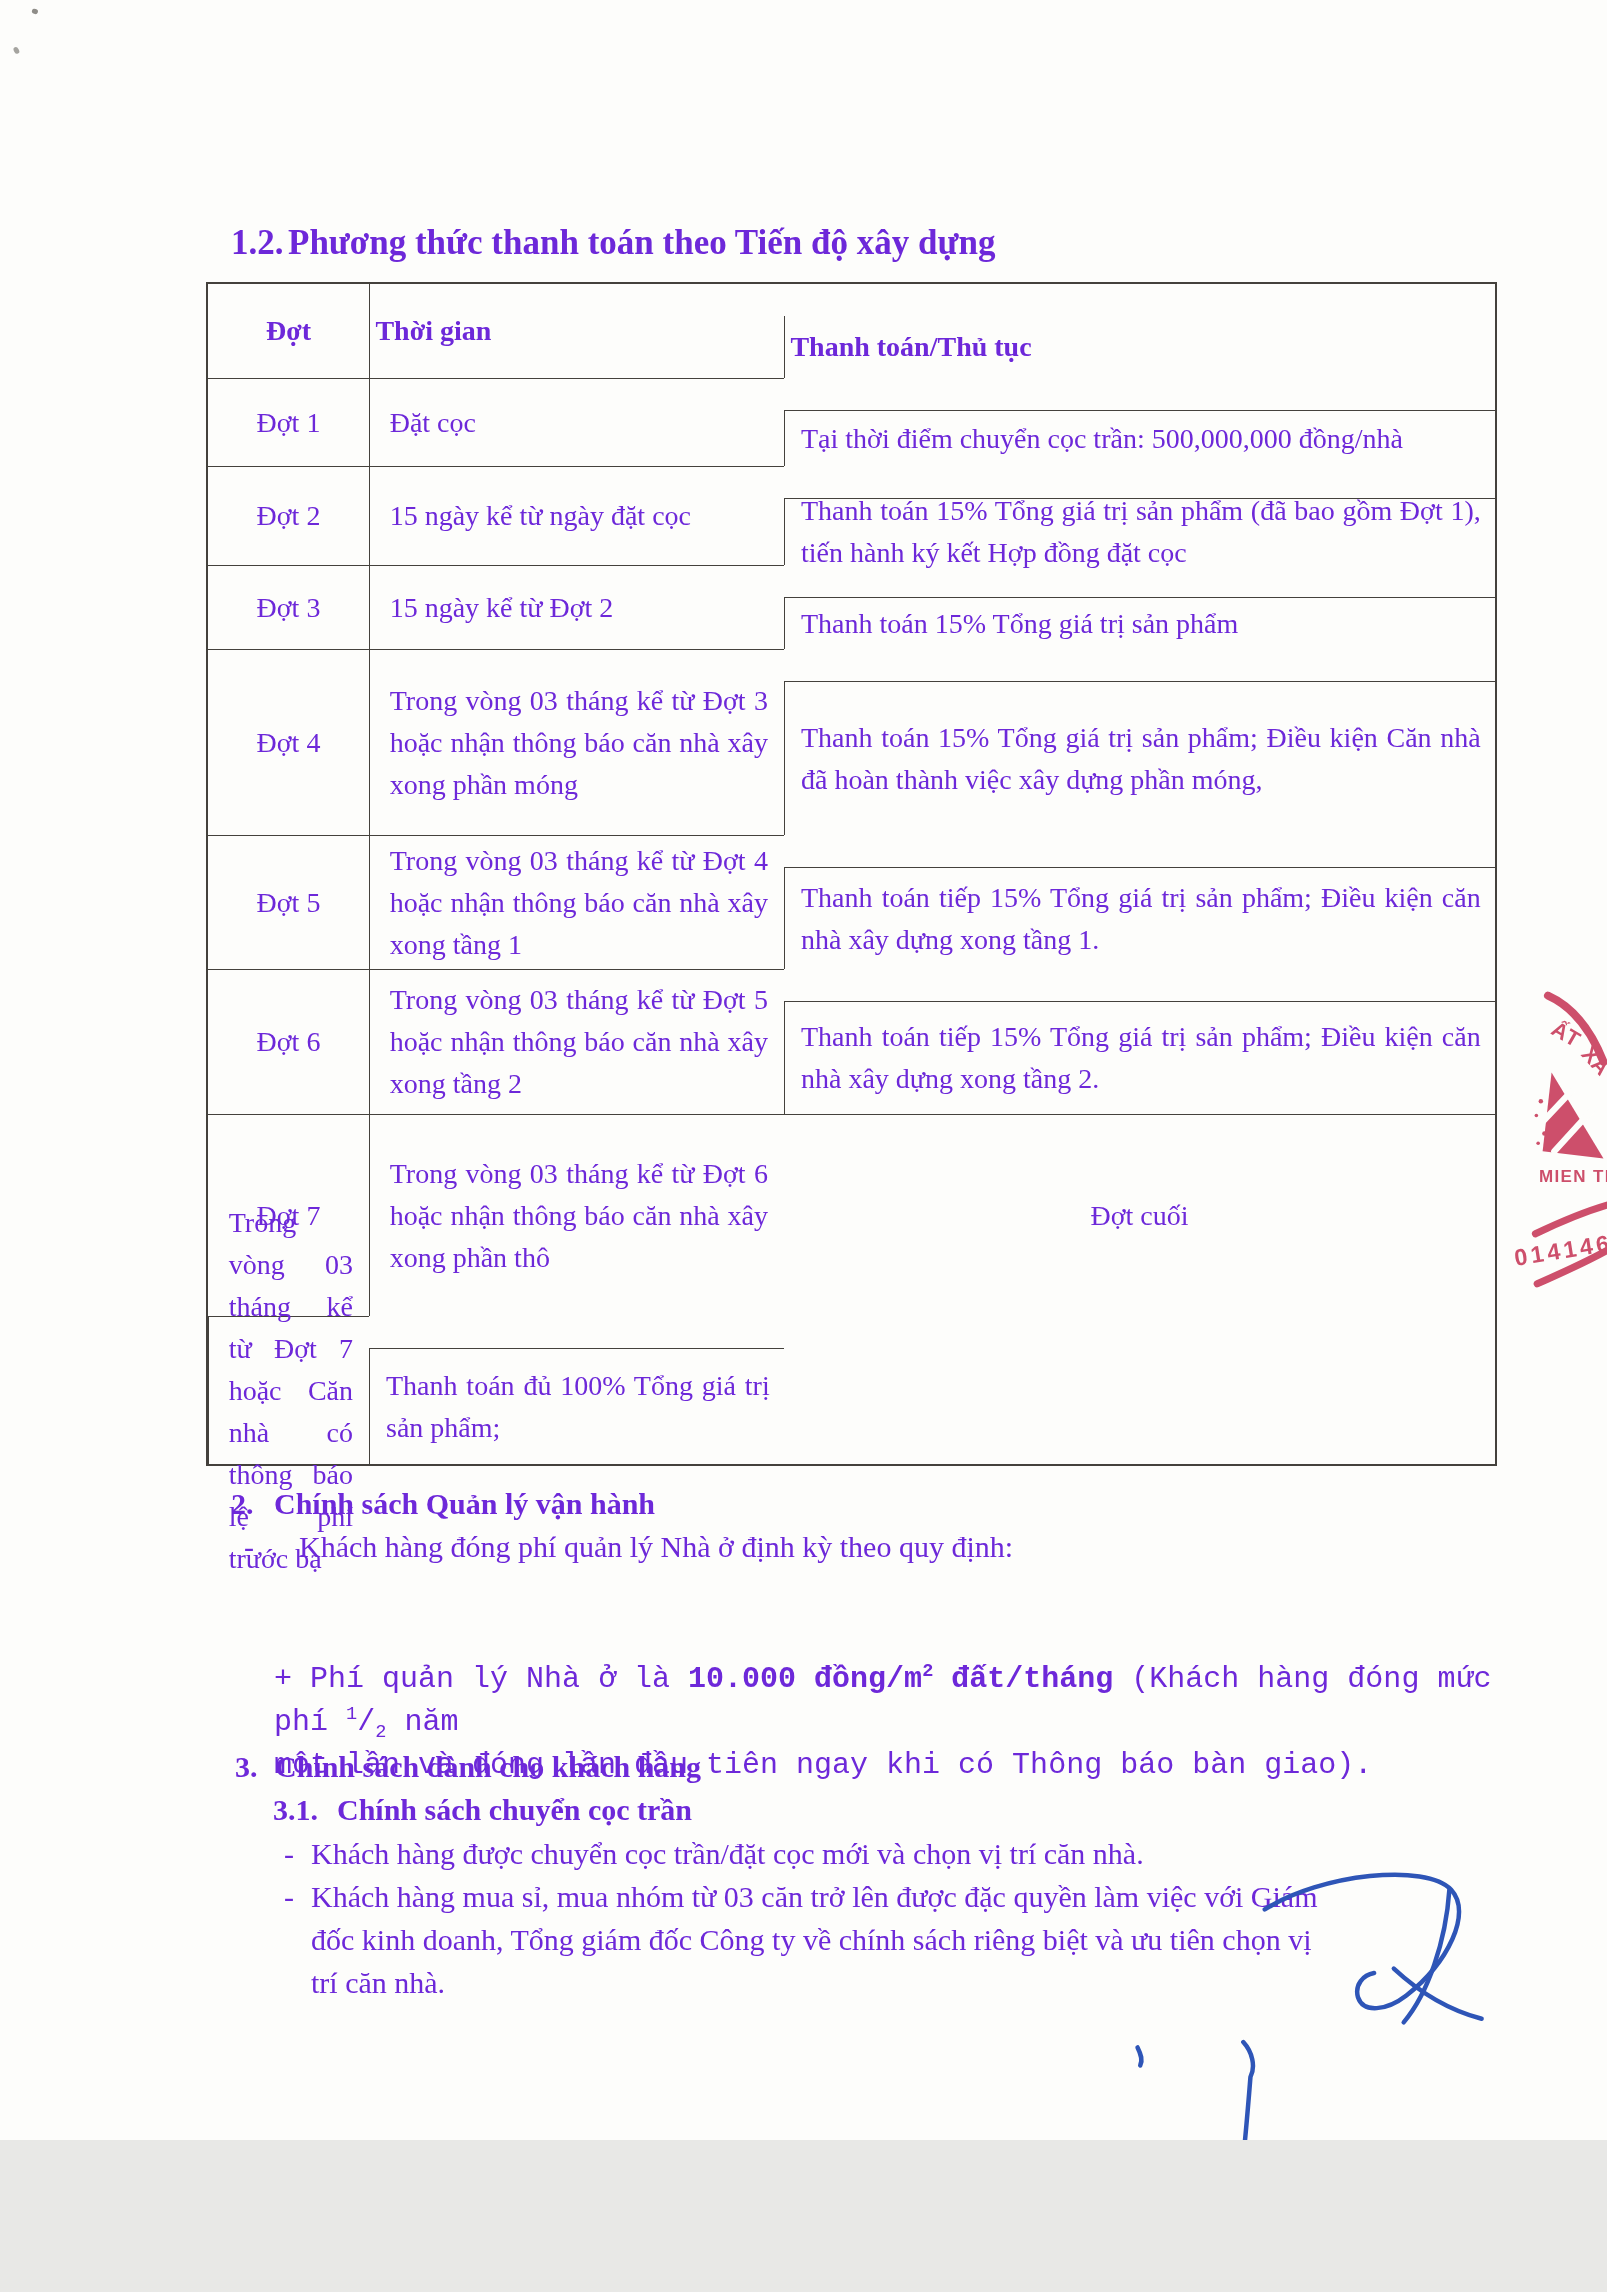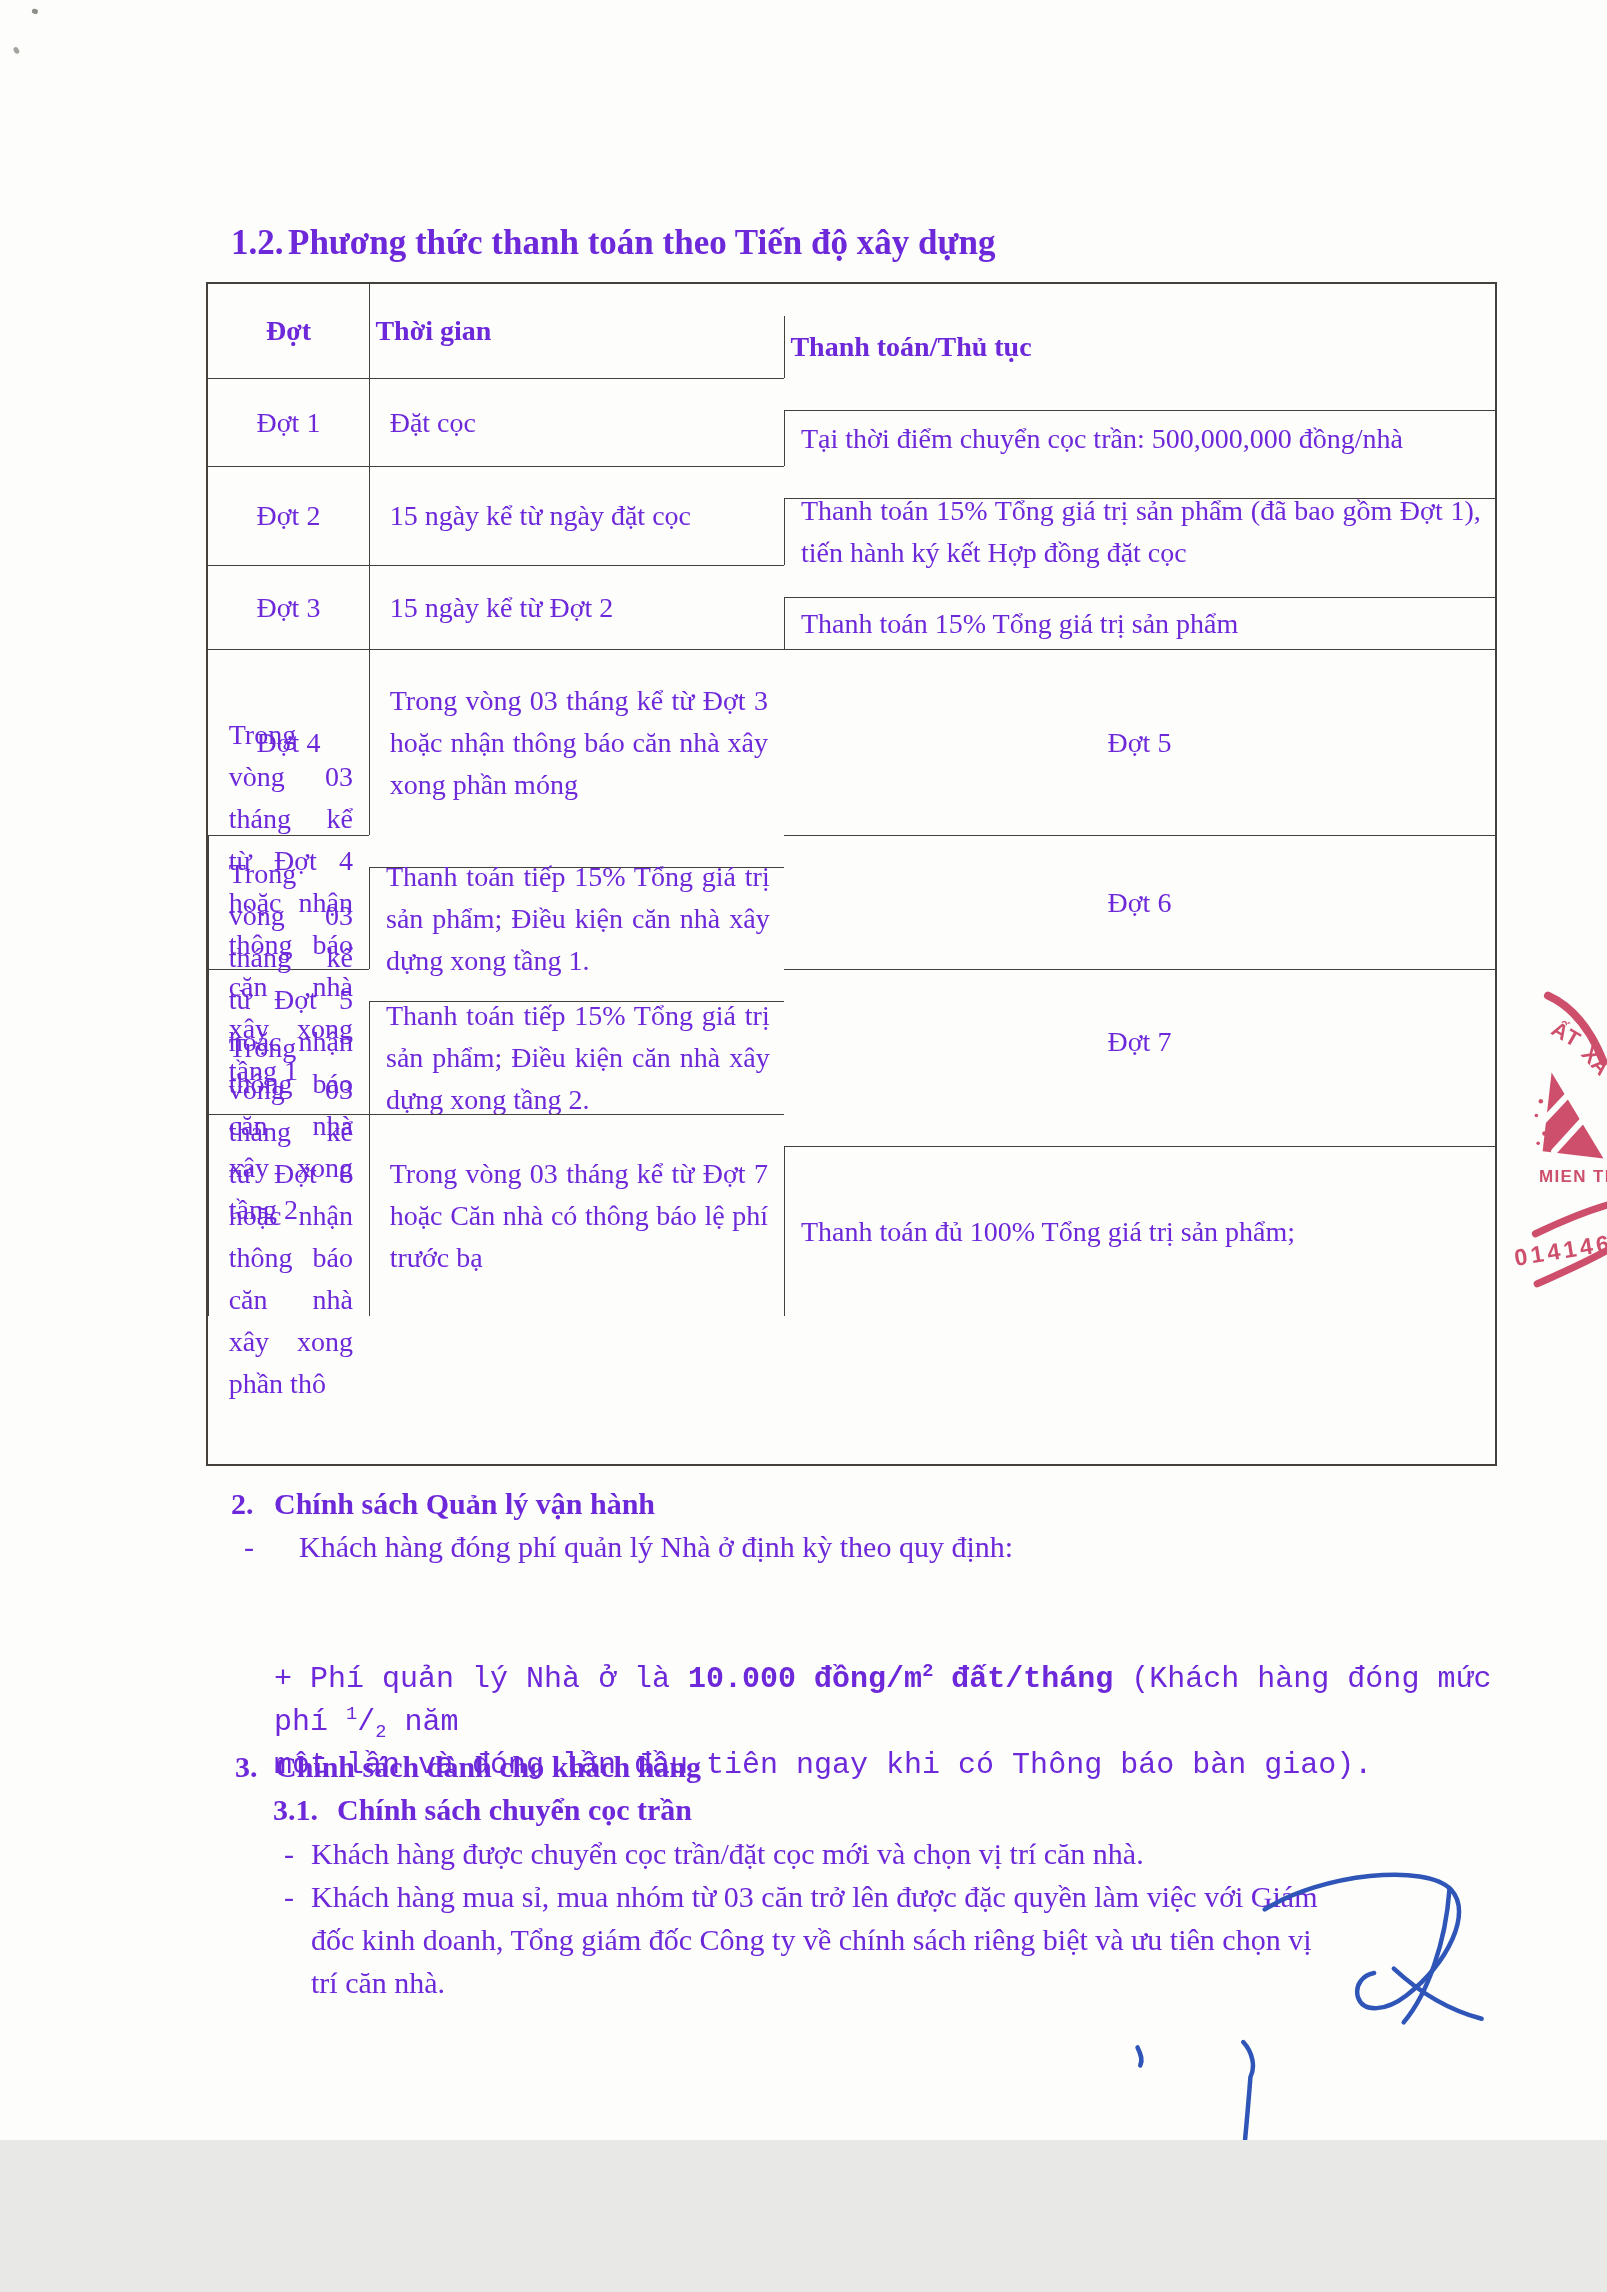--- a/index.html
+++ b/index.html
@@ -86,32 +86,34 @@
     <div class="cell c1 e">Đợt 2</div>
     <div class="cell c2">15 ngày kể từ ngày đặt cọc</div>
     <div class="cell c3">Thanh toán 15% Tổng giá trị sản phẩm (đã bao gồm Đợt 1), tiến hành ký kết Hợp đồng đặt cọc</div>
 
     <div class="cell c1 e">Đợt 3</div>
     <div class="cell c2">15 ngày kể từ Đợt 2</div>
     <div class="cell c3">Thanh toán 15% Tổng giá trị sản phẩm</div>
 
     <div class="cell c1 e">Đợt 4</div>
     <div class="cell c2">Trong vòng 03 tháng kể từ Đợt 3 hoặc nhận thông báo căn nhà xây xong phần móng</div>
+    <div class="cell c3">Thanh toán 15% Tổng giá trị sản phẩm; Điều kiện Căn nhà đã hoàn thành việc xây dựng phần móng,</div>
 
     <div class="cell c1 e">Đợt 5</div>
     <div class="cell c2">Trong vòng 03 tháng kể từ Đợt 4 hoặc nhận thông báo căn nhà xây xong tầng 1</div>
     <div class="cell c3">Thanh toán tiếp 15% Tổng giá trị sản phẩm; Điều kiện căn nhà xây dựng xong tầng 1.</div>
 
     <div class="cell c1 e">Đợt 6</div>
     <div class="cell c2">Trong vòng 03 tháng kể từ Đợt 5 hoặc nhận thông báo căn nhà xây xong tầng 2</div>
     <div class="cell c3">Thanh toán tiếp 15% Tổng giá trị sản phẩm; Điều kiện căn nhà xây dựng xong tầng 2.</div>
 
     <div class="cell c1 e">Đợt 7</div>
     <div class="cell c2">Trong vòng 03 tháng kể từ Đợt 6 hoặc nhận thông báo căn nhà xây xong phần thô</div>
 
+    <div class="cell c1 e">Đợt cuối</div>
     <div class="cell c2">Trong vòng 03 tháng kể từ Đợt 7 hoặc Căn nhà có thông báo lệ phí trước bạ</div>
     <div class="cell c3">Thanh toán đủ 100% Tổng giá trị sản phẩm;</div>
   </div>
 
   <div class="hrow h2r">
     <span class="hnum">2.</span>
     <span>Chính sách Quản lý vận hành</span>
   </div>
 
   <div class="bullet bl2">

